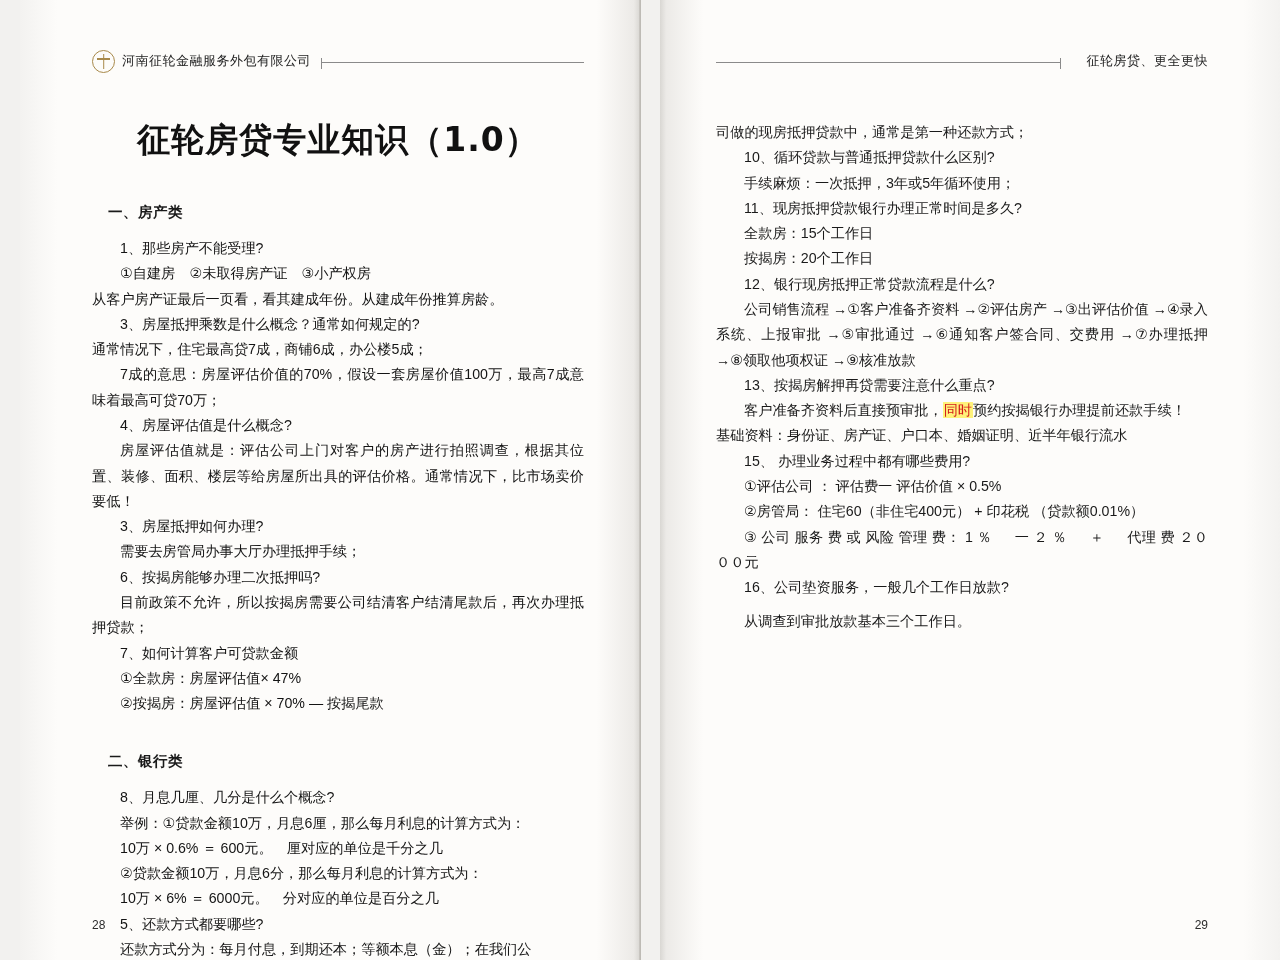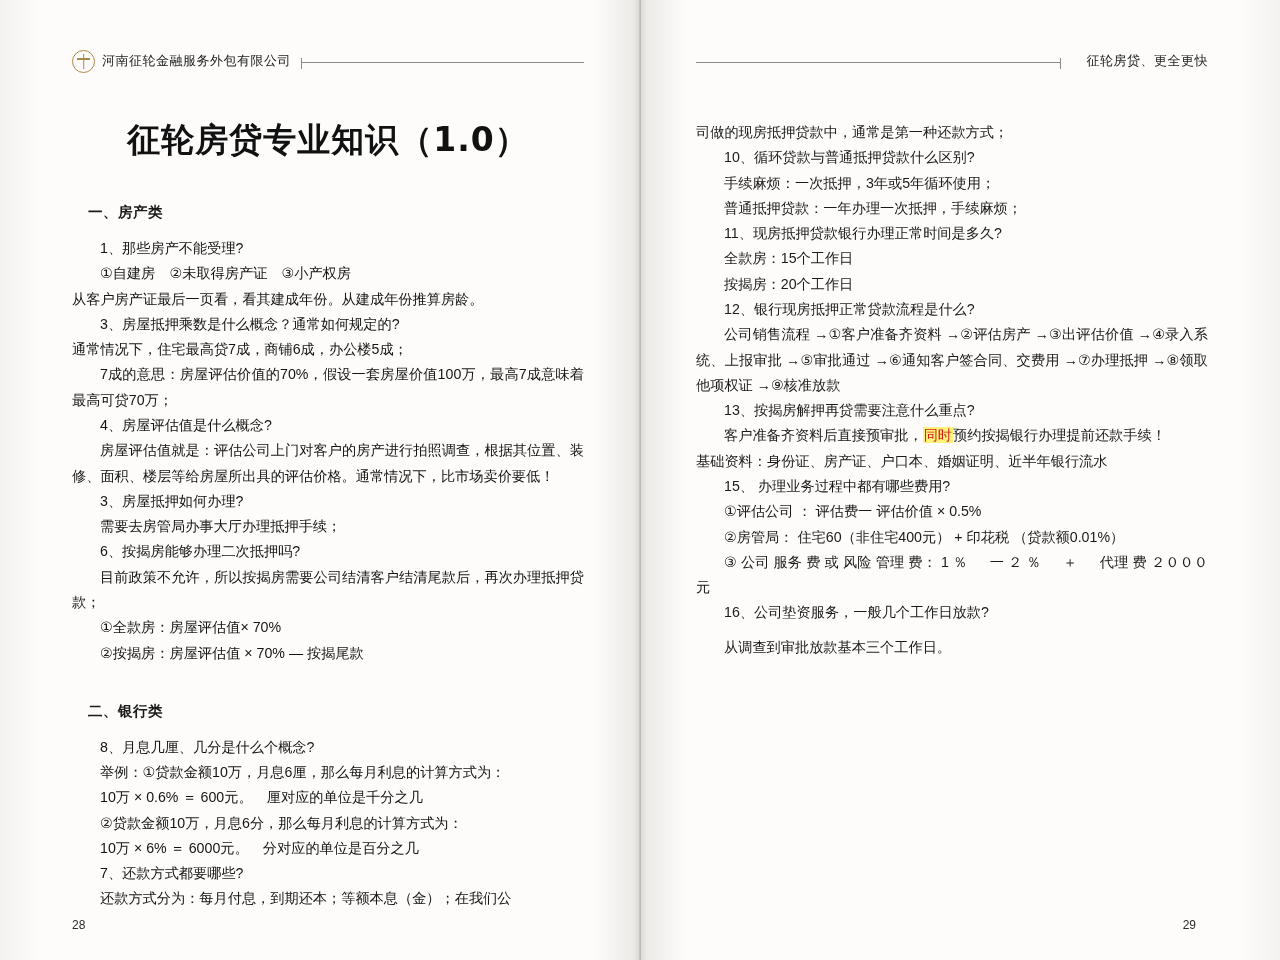--- a/index.html
+++ b/index.html
@@ -19,20 +19,21 @@
     height: 960px;
     display: flex;
     background: #f2f1ef;
   }
   .page {
     position: relative;
     width: 661px;
     height: 960px;
     box-sizing: border-box;
     background: #fbfaf8;
+    margin-left: 20px;
   }
   .page-left {
     background: linear-gradient(to right, #f3f2f0 0%, #fdfcfa 6%, #fdfcfa 93%, #eceae7 99%, #d9d7d3 100%);
     padding: 40px 56px 0 72px;
   }
   .page-right {
     background: linear-gradient(to left, #f3f2f0 0%, #fdfcfa 6%, #fdfcfa 93%, #eceae7 99%, #d9d7d3 100%);
     padding: 40px 72px 0 56px;
   }
   .gutter {
@@ -164,21 +165,21 @@
   }
   .right-body p { margin: 0; text-align: justify; }
 
   .pagenum {
     position: absolute;
     bottom: 28px;
     font-size: 12px;
     color: #2b2b2b;
   }
   .pagenum-left { left: 72px; }
-  .pagenum-right { right: 84px; }
+  .pagenum-right { right: 72px; }
 </style>
 </head>
 <body>
 
 <div class="spread">
 
   <div class="page page-left">
 
     <div class="hdr hdr-left">
       <span class="logo-mark"></span>
@@ -196,51 +197,51 @@
       <p class="ind0">从客户房产证最后一页看，看其建成年份。从建成年份推算房龄。</p>
       <p class="ind1">3、房屋抵押乘数是什么概念？通常如何规定的?</p>
       <p class="ind0">通常情况下，住宅最高贷7成，商铺6成，办公楼5成；</p>
       <p class="ind1">7成的意思：房屋评估价值的70%，假设一套房屋价值100万，最高7成意味着最高可贷70万；</p>
       <p class="ind1">4、房屋评估值是什么概念?</p>
       <p class="ind1">房屋评估值就是：评估公司上门对客户的房产进行拍照调查，根据其位置、装修、面积、楼层等给房屋所出具的评估价格。通常情况下，比市场卖价要低！</p>
       <p class="ind1">3、房屋抵押如何办理?</p>
       <p class="ind1">需要去房管局办事大厅办理抵押手续；</p>
       <p class="ind1">6、按揭房能够办理二次抵押吗?</p>
       <p class="ind1">目前政策不允许，所以按揭房需要公司结清客户结清尾款后，再次办理抵押贷款；</p>
-      <p class="ind1">①全款房：房屋评估值× 70%</p>
+      <p class="ind1">7、如何计算客户可贷款金额</p>
+      <p class="ind1">①全款房：房屋评估值× 47%</p>
       <p class="ind1">②按揭房：房屋评估值 × 70% — 按揭尾款</p>
     </div>
 
     <div class="section-head tight">二、银行类</div>
 
     <div class="body">
       <p class="ind1">8、月息几厘、几分是什么个概念?</p>
       <p class="ind1">举例：①贷款金额10万，月息6厘，那么每月利息的计算方式为：</p>
       <p class="ind1">10万 × 0.6% ＝ 600元。　厘对应的单位是千分之几</p>
       <p class="ind1">②贷款金额10万，月息6分，那么每月利息的计算方式为：</p>
       <p class="ind1">10万 × 6% ＝ 6000元。　分对应的单位是百分之几</p>
-      <p class="ind1">7、还款方式都要哪些?</p>
+      <p class="ind1">5、还款方式都要哪些?</p>
       <p class="ind1">还款方式分为：每月付息，到期还本；等额本息（金）；在我们公</p>
     </div>
 
     <div class="pagenum pagenum-left">28</div>
   </div>
 
   <div class="page page-right">
 
     <div class="hdr hdr-right">
       <span class="hdr-rule-left"></span>
       <span class="hdr-text">征轮房贷、更全更快</span>
     </div>
 
     <div class="right-body">
       <p class="ind0">司做的现房抵押贷款中，通常是第一种还款方式；</p>
       <p class="ind1">10、循环贷款与普通抵押贷款什么区别?</p>
       <p class="ind1">手续麻烦：一次抵押，3年或5年循环使用；</p>
-      <p class="ind1">普通抵押贷款：一年办理一次抵押，手续麻烦；</p>
       <p class="ind1">11、现房抵押贷款银行办理正常时间是多久?</p>
       <p class="ind1">全款房：15个工作日</p>
       <p class="ind1">按揭房：20个工作日</p>
       <p class="ind1">12、银行现房抵押正常贷款流程是什么?</p>
       <p class="ind1">公司销售流程 →①客户准备齐资料 →②评估房产 →③出评估价值 →④录入系统、上报审批 →⑤审批通过 →⑥通知客户签合同、交费用 →⑦办理抵押 →⑧领取他项权证 →⑨核准放款</p>
       <p class="ind1">13、按揭房解押再贷需要注意什么重点?</p>
       <p class="ind1">
         <span>客户准备齐资料后直接预审批，</span><span class="hl">同时</span><span>预约按揭银行办理提前还款手续！</span>
       </p>
       <p class="ind0">基础资料：身份证、房产证、户口本、婚姻证明、近半年银行流水</p>

